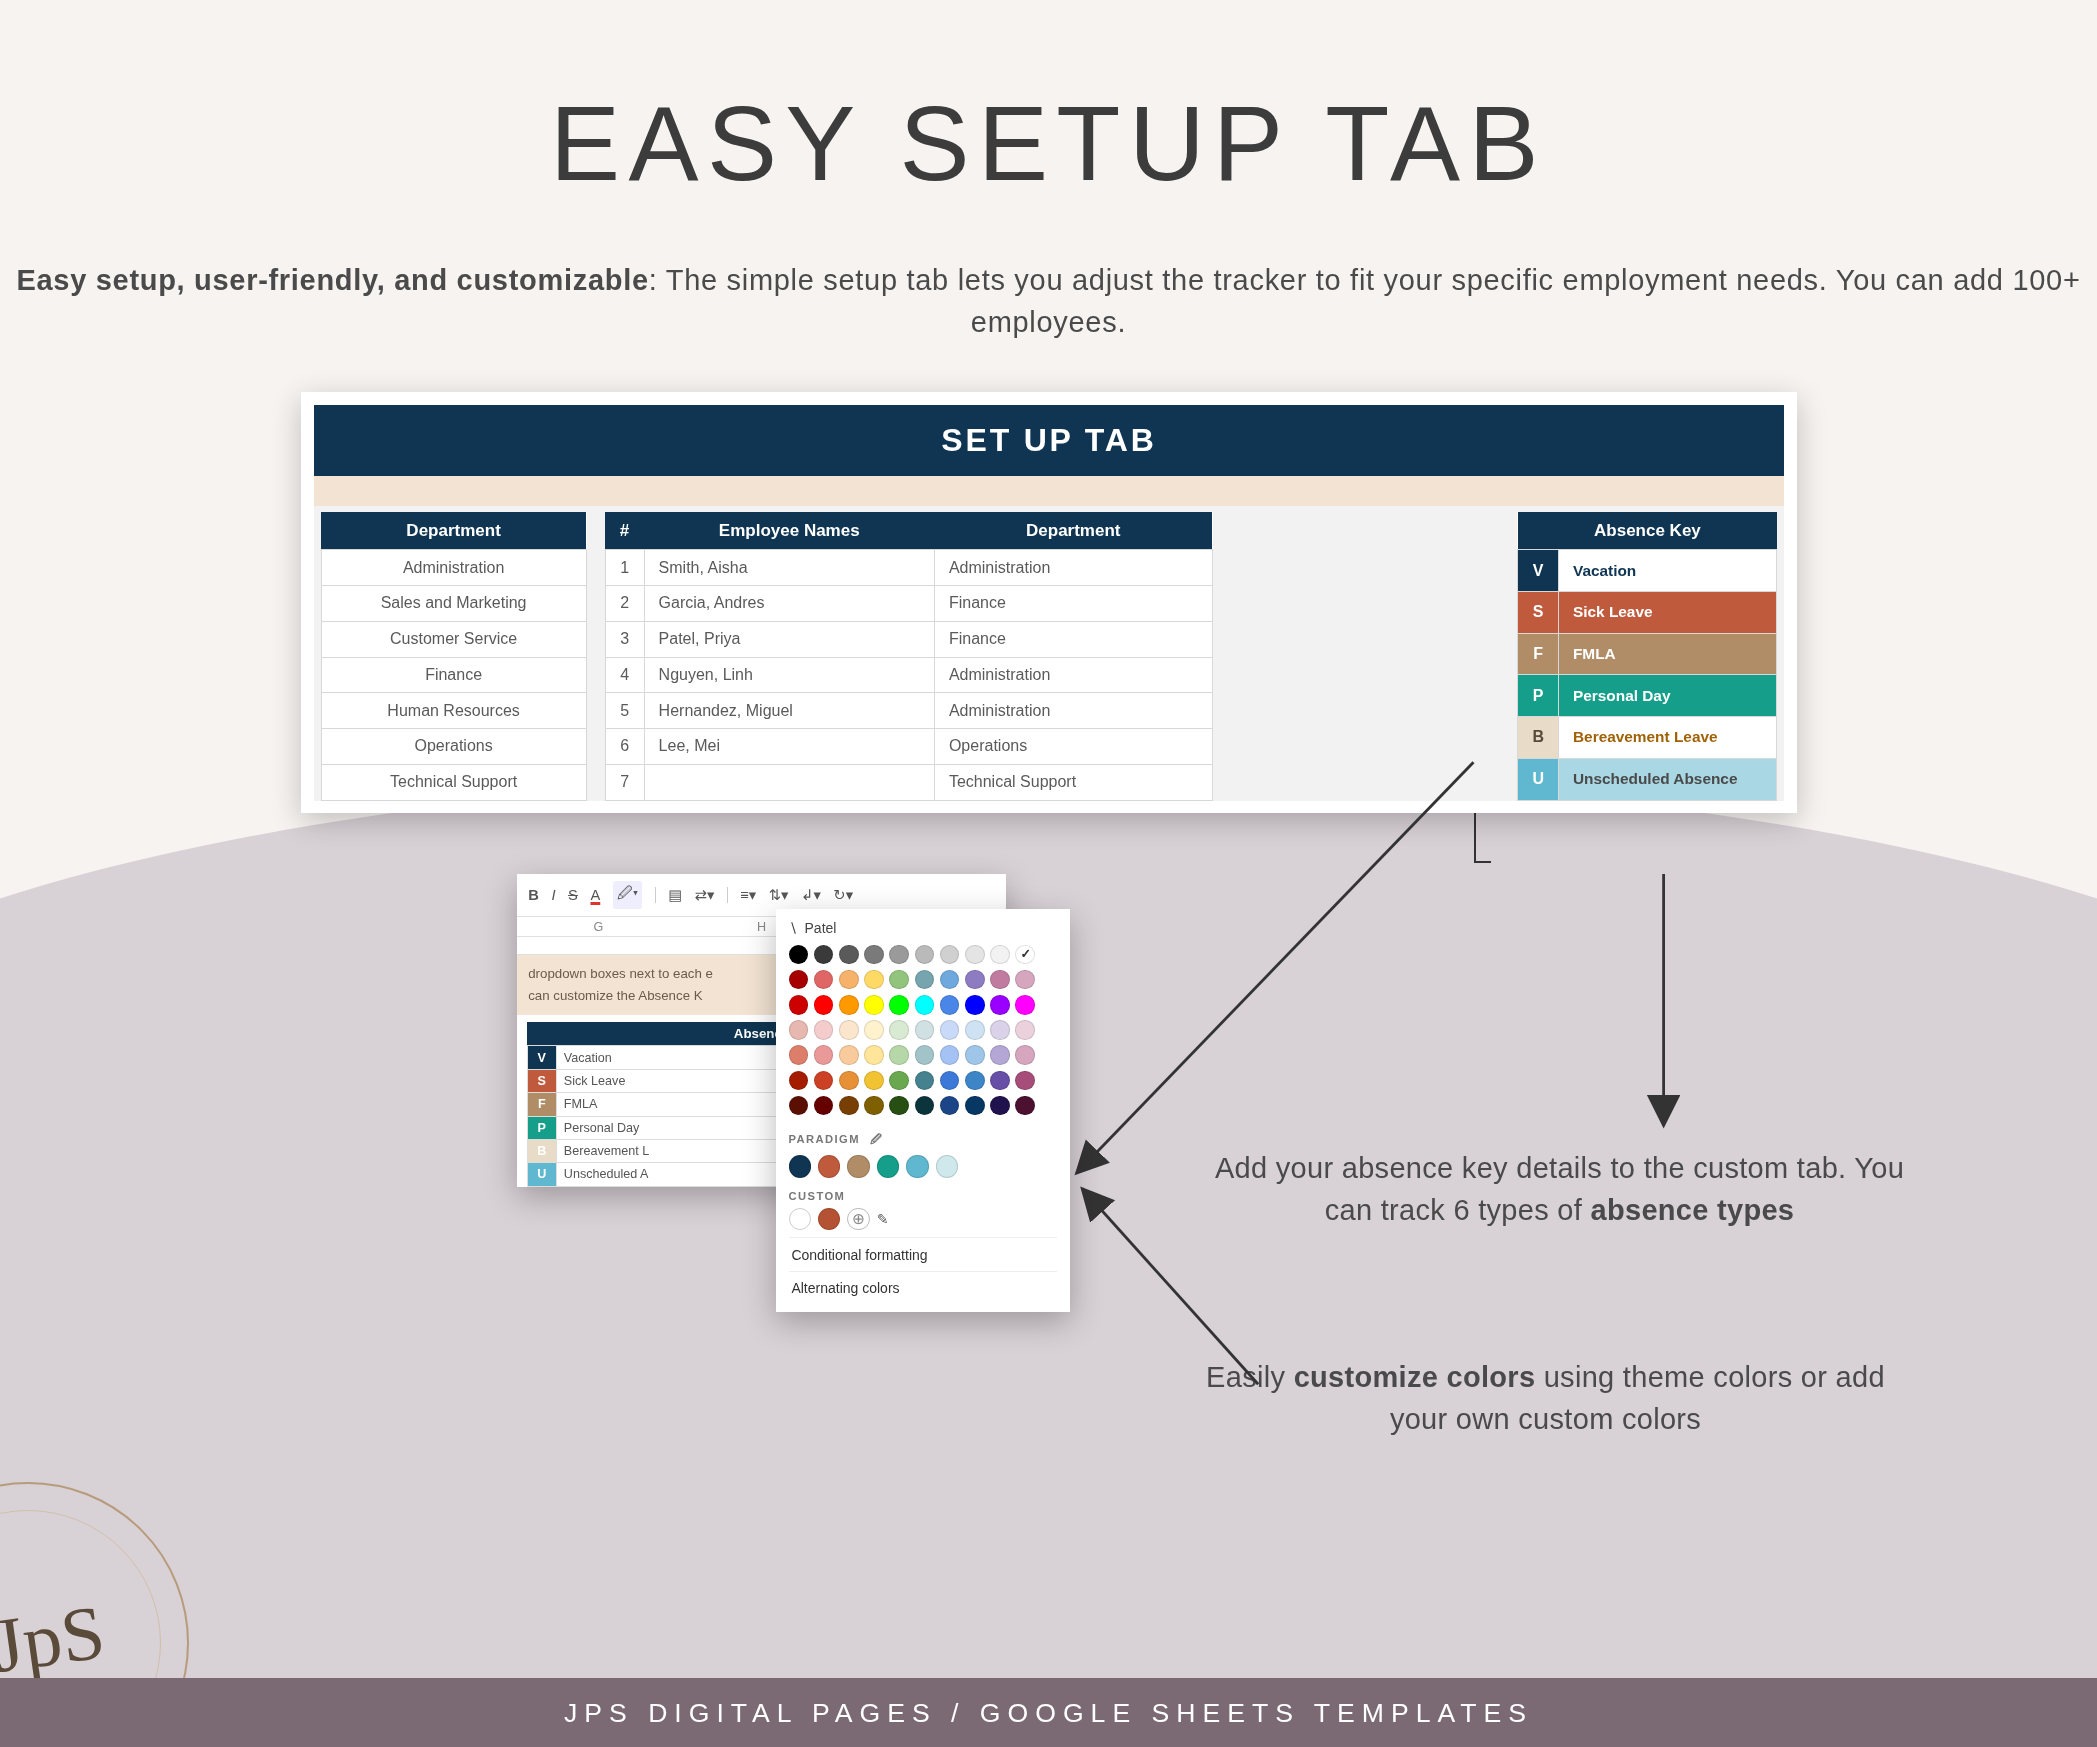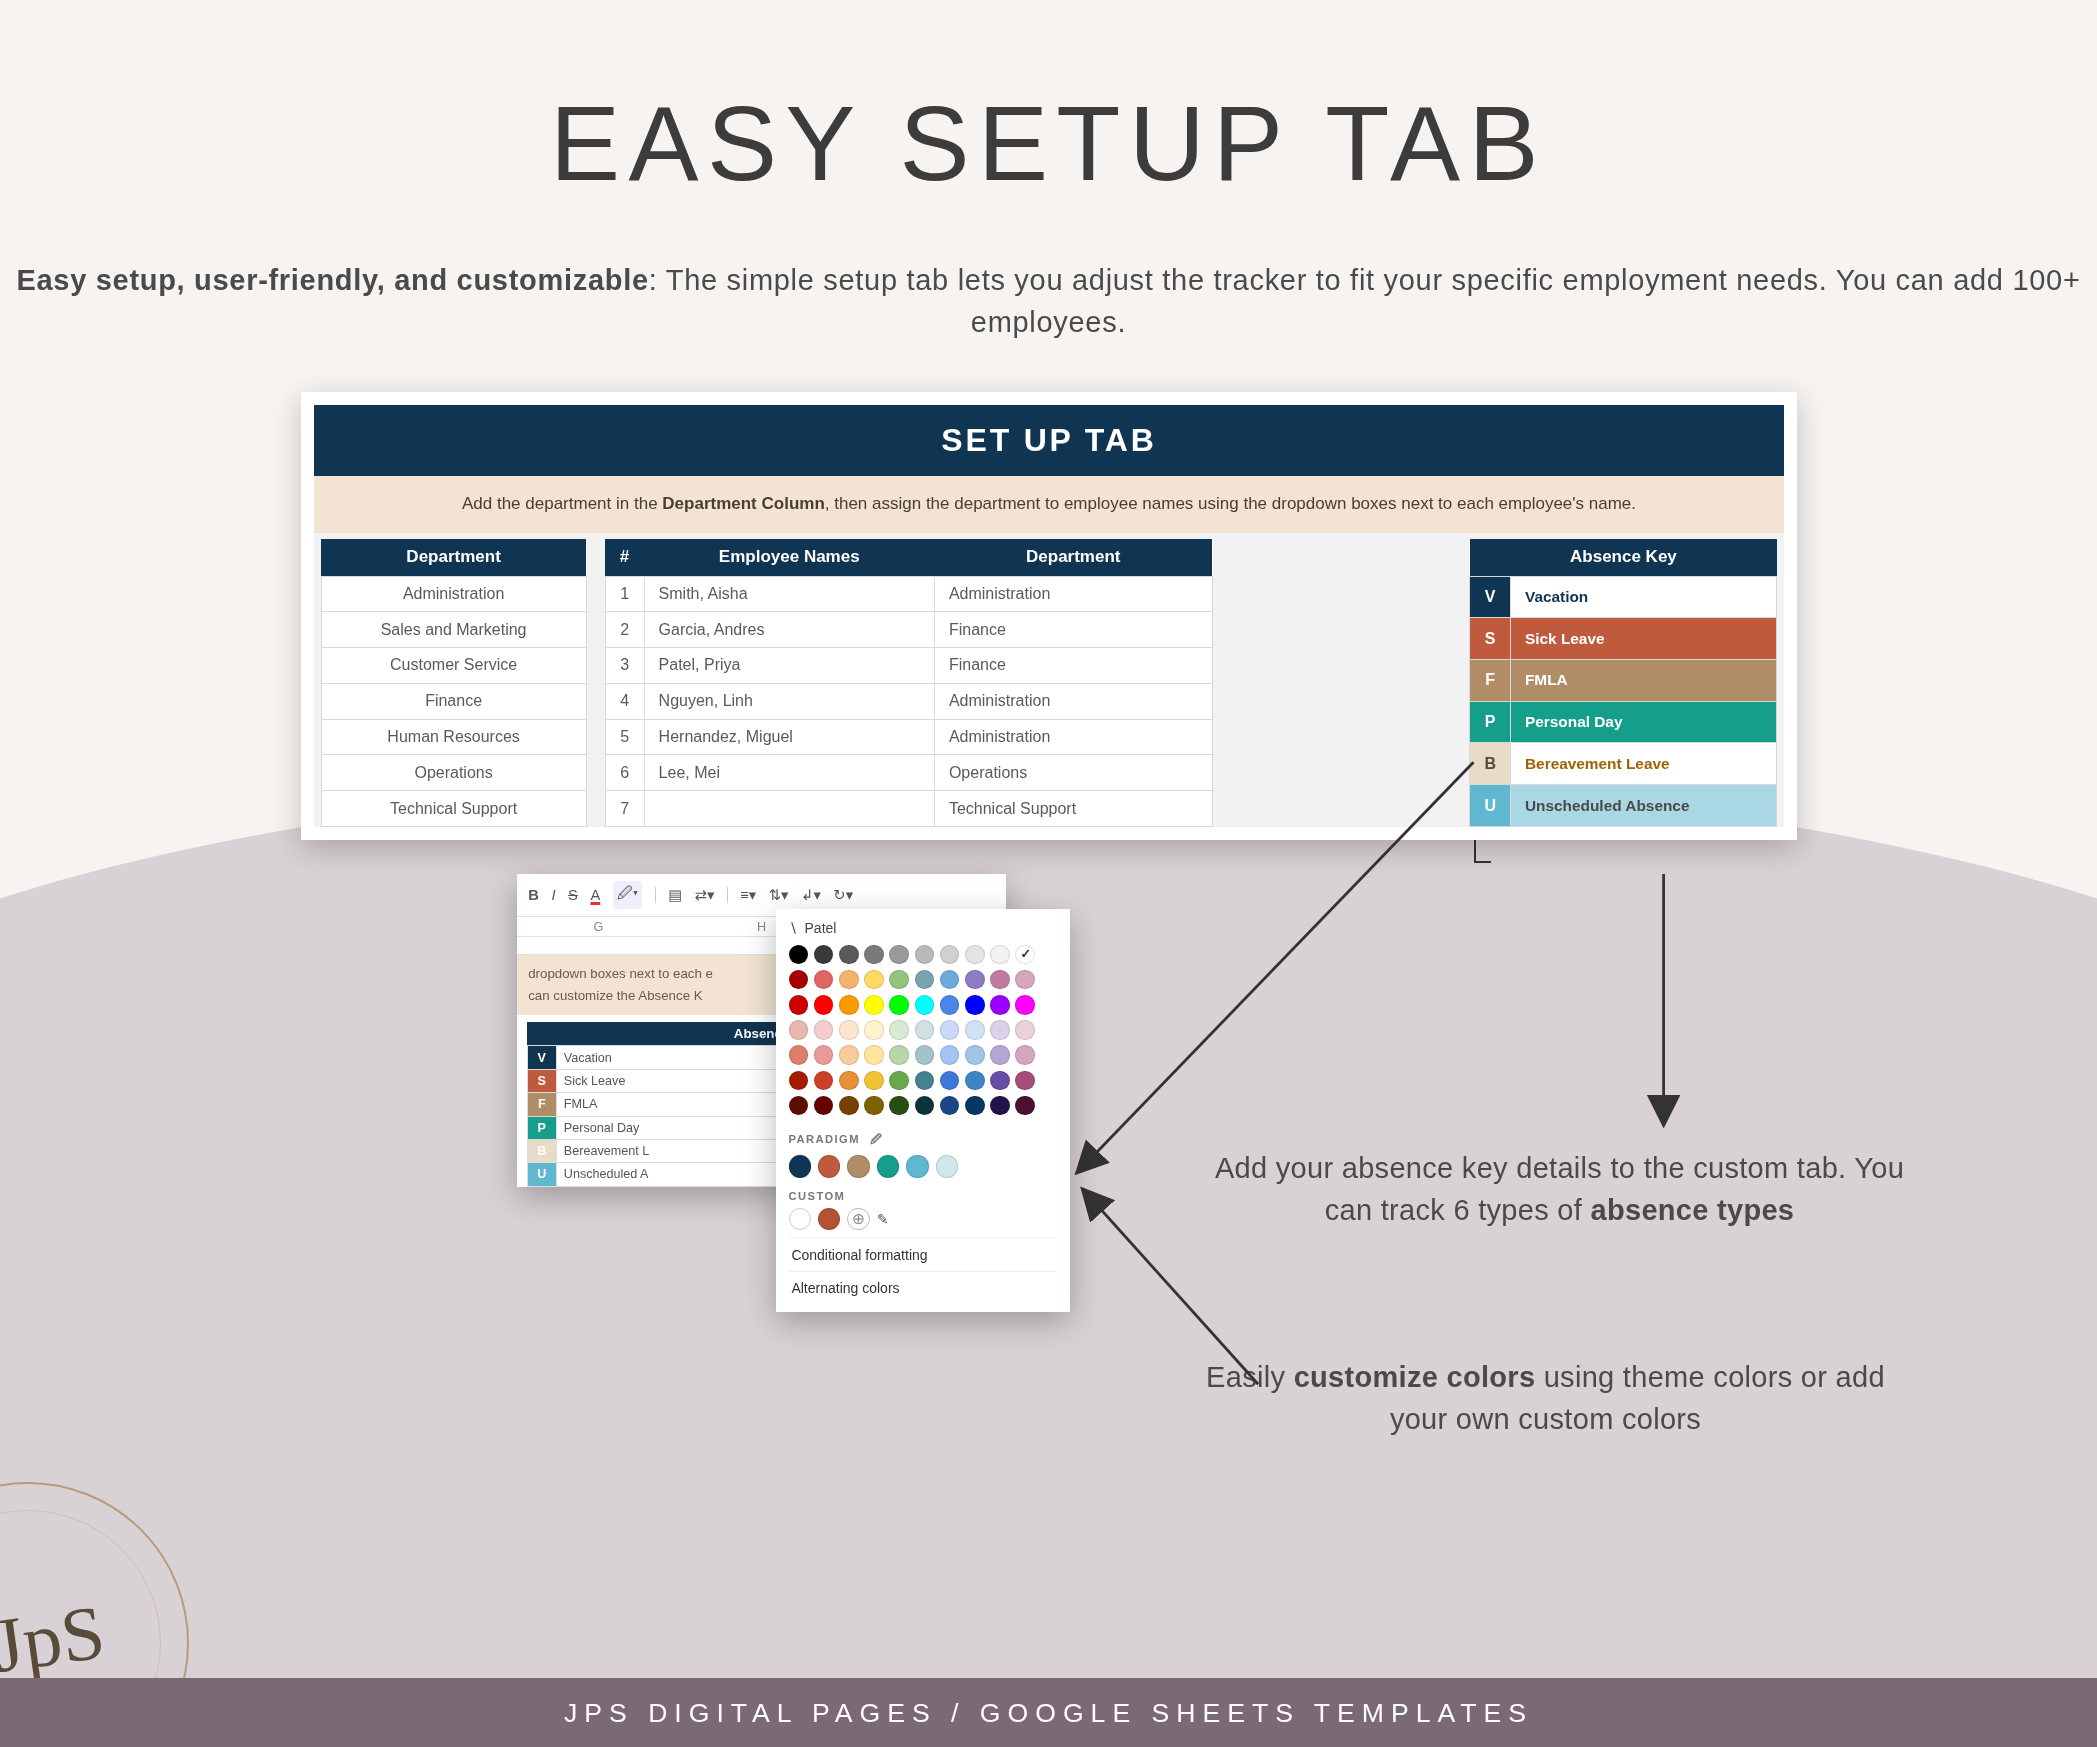--- a/index.html
+++ b/index.html
@@ -81,21 +81,21 @@
   .tbl td {
     border: 0.7px solid #d8d8d8;
     padding: 8.4px 14px; font-size: 16px;
     color: #5a5a5a; text-align: center;
     background: #fff;
   }
   .dept-tbl { width: 266px; }
   .emp-tbl { width: 608px; }
   .emp-tbl td.name { text-align: left; }
   .emp-tbl td.num { width: 39px; }
-  .key-tbl { width: 308px; margin-left: auto; }
+  .key-tbl { width: 260px; margin-left: auto; }
   .key-tbl th { text-align: center; }
   .key-tbl td.code {
     width: 39px; color: #fff; font-weight: 800; text-align: center;
   }
   .key-tbl td.lbl { text-align: left; font-weight: 600; font-size: 15.4px; }
 
   
   .bracket {
     position: absolute;
     border-left: 2.1px solid #333;
@@ -216,23 +216,20 @@
 
 <h1 class="page-title">EASY SETUP TAB</h1>
 
 <p class="intro">
   <b>Easy setup, user-friendly, and customizable</b><span>: The simple setup tab lets you adjust the tracker to fit your specific employment needs. You can add 100+ employees.</span>
 </p>
 
 <div class="sheet">
   <div class="sheet-hdr">SET UP TAB</div>
   <div class="sheet-note">
-    <div>
-      <span>Add the department in the </span><b>Department Column</b><span>, then assign the department to employee names using the dropdown boxes next to each employee's name.</span>
-    </div>
   </div>
   <div class="sheet-body">
     <table class="tbl dept-tbl">
       <thead>
           <tr>
             <th>Department</th>
           </tr>
         </thead>
       <tbody id="dept-body">
           <tr>

